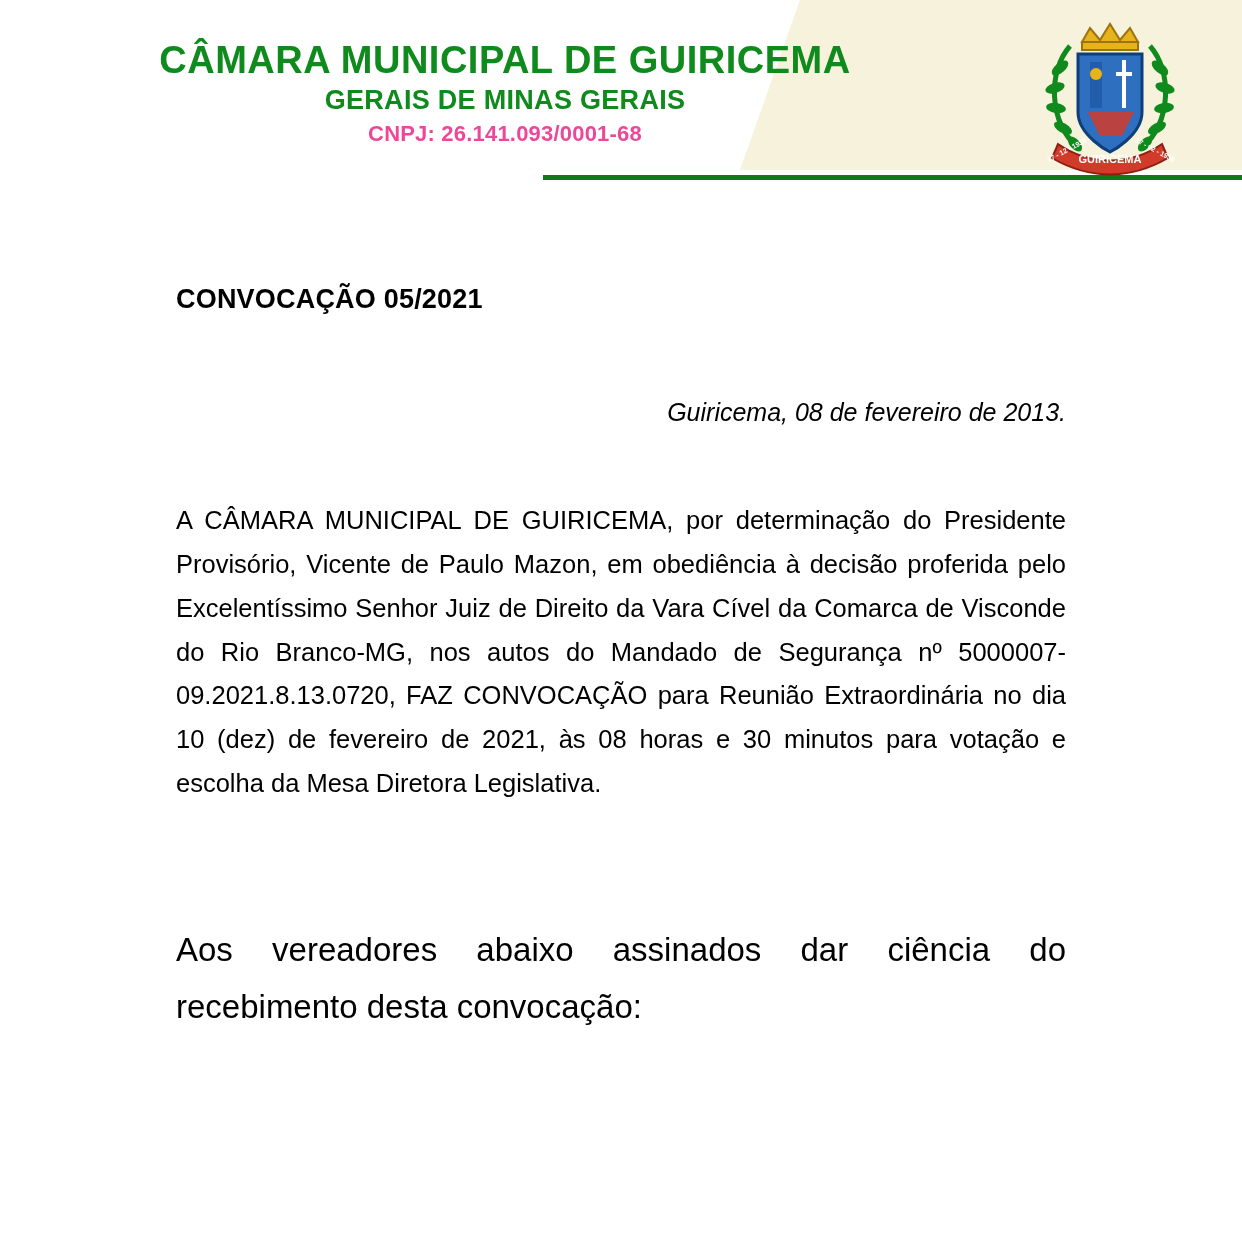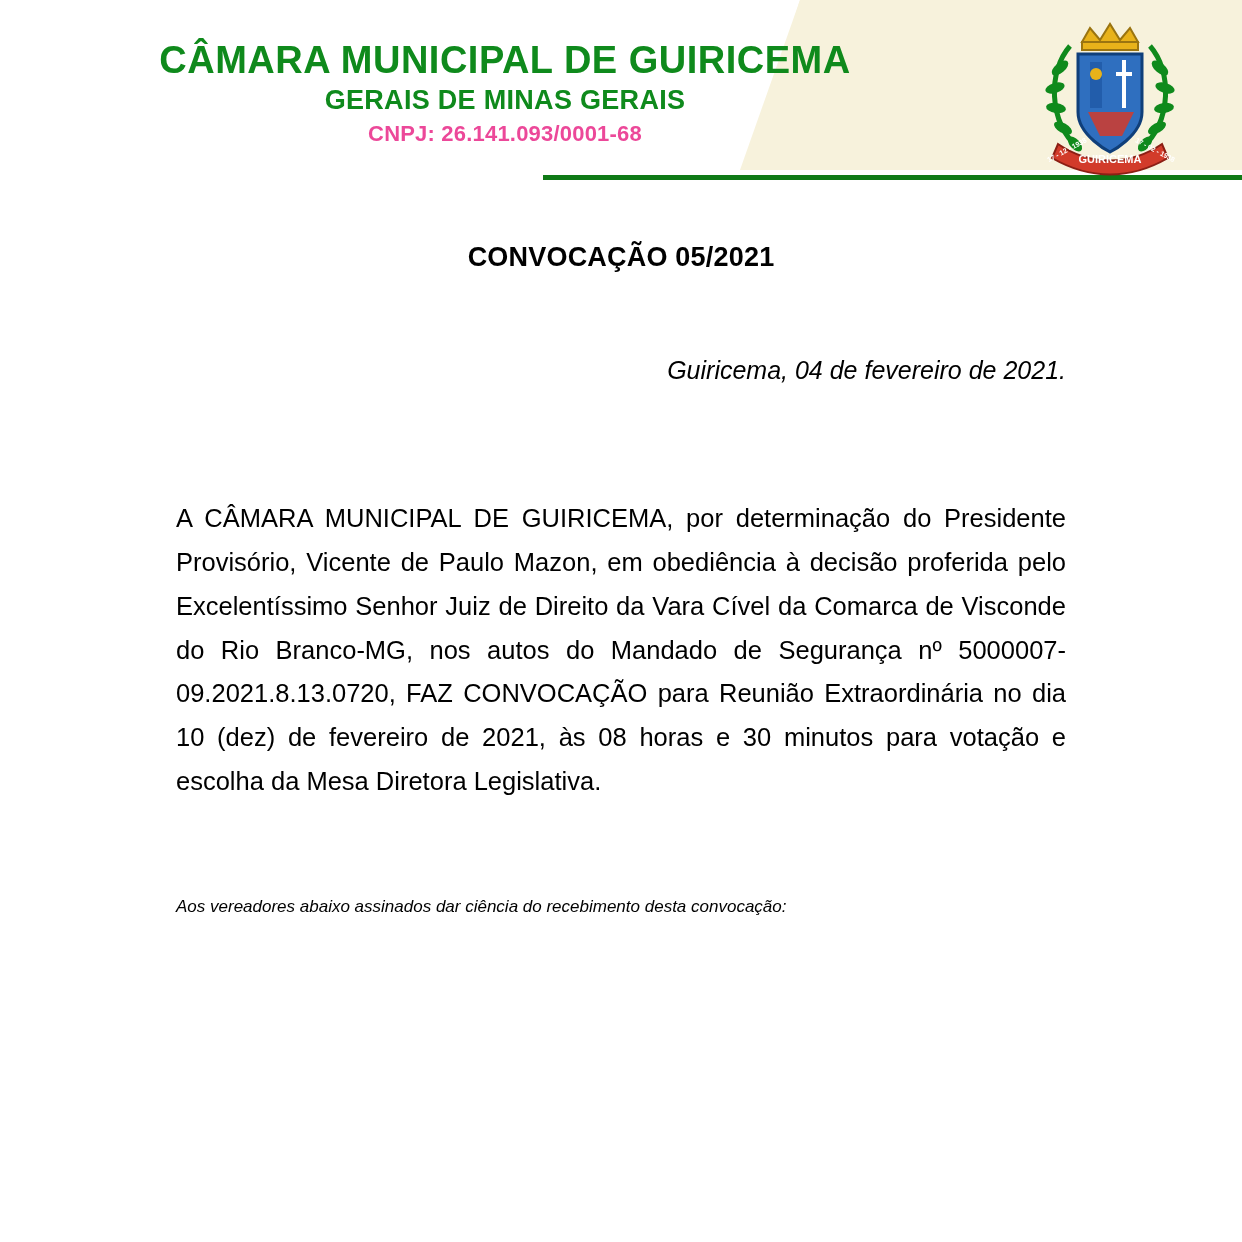--- a/index.html
+++ b/index.html
@@ -88,46 +88,44 @@
   }
 
   
   .doc {
     position: relative;
     padding: 0 176px;
     box-sizing: border-box;
     width: 1242px;
   }
   .doc-title {
-    text-align: center;
     font-size: 27px;
     font-weight: bold;
-    margin-top: 57px;
+    margin-top: 99px;
     letter-spacing: 0.2px;
   }
   .doc-place-date {
     text-align: right;
     font-style: italic;
     font-size: 25px;
     margin-top: 83px;
   }
   .doc-para {
     text-align: justify;
     text-align-last: left;
     font-size: 25.5px;
     line-height: 1.72;
-    margin-top: 112px;
+    margin-top: 72px;
   }
   .doc-para-2 {
     text-align: justify;
     text-align-last: left;
-    font-size: 17px;
+    font-size: 33px;
     line-height: 1.72;
-    margin-top: 88px;
-    font-style: italic;
+    margin-top: 116px;
   }
   .sign-row {
     margin-top: 140px;
     font-size: 25.5px;
     white-space: nowrap;
   }
   .sign-line {
     display: inline-block;
     width: 520px;
     border-bottom: 2px solid #000;
@@ -199,20 +197,20 @@
       <text x="38" y="136" font-family="Liberation Sans, sans-serif" font-size="7" font-weight="bold" fill="#ffffff" text-anchor="middle" transform="rotate(-28 38 136)">17 - 12 - 1938</text>
       <text x="124" y="136" font-family="Liberation Sans, sans-serif" font-size="7" font-weight="bold" fill="#ffffff" text-anchor="middle" transform="rotate(28 124 136)">17 - 02 - 1938</text>
     </svg>
   </div>
 </div>
 
 <div class="doc">
 
   <div class="doc-title">CONVOCAÇÃO 05/2021</div>
 
-  <div class="doc-place-date">Guiricema, 04 de fevereiro de 2021.</div>
+  <div class="doc-place-date">Guiricema, 08 de fevereiro de 2013.</div>
 
   <div class="doc-para">A CÂMARA MUNICIPAL DE GUIRICEMA, por determinação do Presidente Provisório, Vicente de Paulo Mazon, em obediência à decisão proferida pelo Excelentíssimo Senhor Juiz de Direito da Vara Cível da Comarca de Visconde do Rio Branco-MG, nos autos do Mandado de Segurança nº 5000007-09.2021.8.13.0720, FAZ CONVOCAÇÃO para Reunião Extraordinária no dia 10 (dez) de fevereiro de 2021, às 08 horas e 30 minutos para votação e escolha da Mesa Diretora Legislativa.</div>
 
   <div class="doc-para-2">Aos vereadores abaixo assinados dar ciência do recebimento desta convocação:</div>
 
 
 </div>
 
 </body></html>

